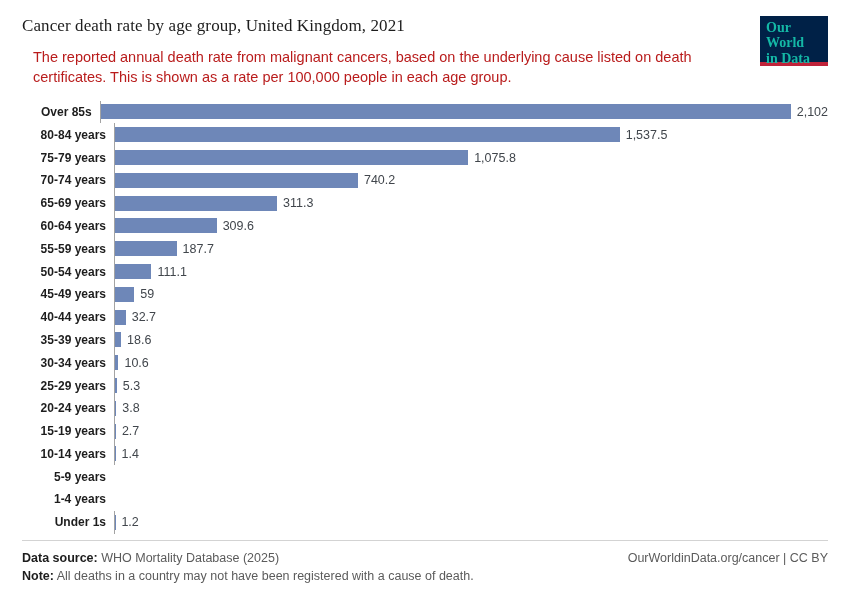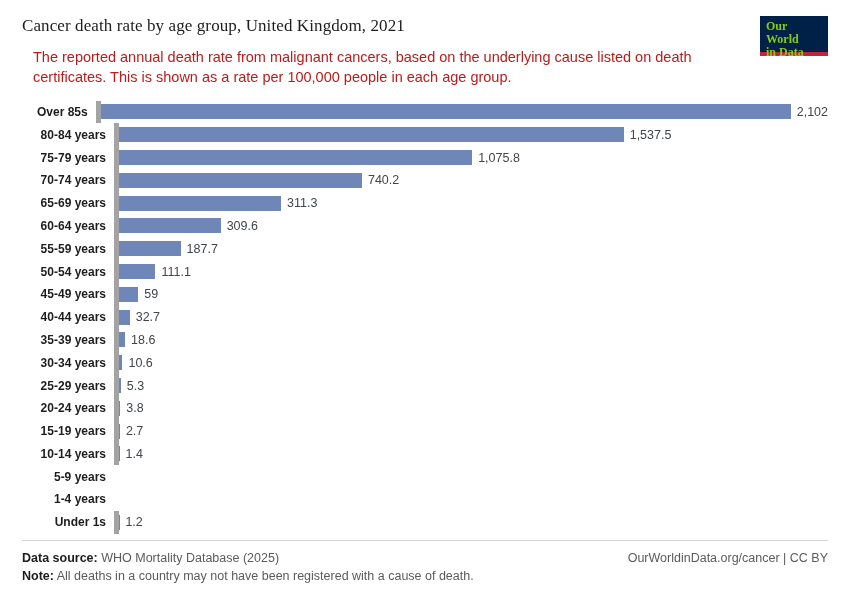--- a/index.html
+++ b/index.html
@@ -42,26 +42,26 @@
     line-height: 1.38;
     margin: 11px;
     max-width: 690px;
   }
 
   .owid-logo {
     position: absolute;
     top: 0px;
     right: 0px;
     width: 68px;
-    height: 40px;
+    height: 50px;
     background: #002147;
-    color: #84cc16;
+    color: #14b8a6;
     font-family: "Liberation Serif", serif;
     font-weight: 700;
-    font-size: 12px;
+    font-size: 14px;
     line-height: 1.1;
     padding: 4px 6px 0 6px;
     box-sizing: border-box;
     border-bottom: 4px solid #c0233a;
   }
   .owid-logo span {
     display: block;
   }
 
   
@@ -85,21 +85,21 @@
     color: #1d1d1d;
     white-space: nowrap;
     box-sizing: border-box;
   }
   .bar-track {
     position: relative;
     flex: 1;
     height: 22.8px;
     display: flex;
     align-items: center;
-    border-left: 5px solid #a3a3a3;
+    border-left: 1px solid #a3a3a3;
   }
   .bar-fill {
     height: 15px;
     background: #6e87b8;
   }
   .bar-value {
     font-size: 12.5px;
     color: #41464c;
     margin-left: 6px;
     white-space: nowrap;

